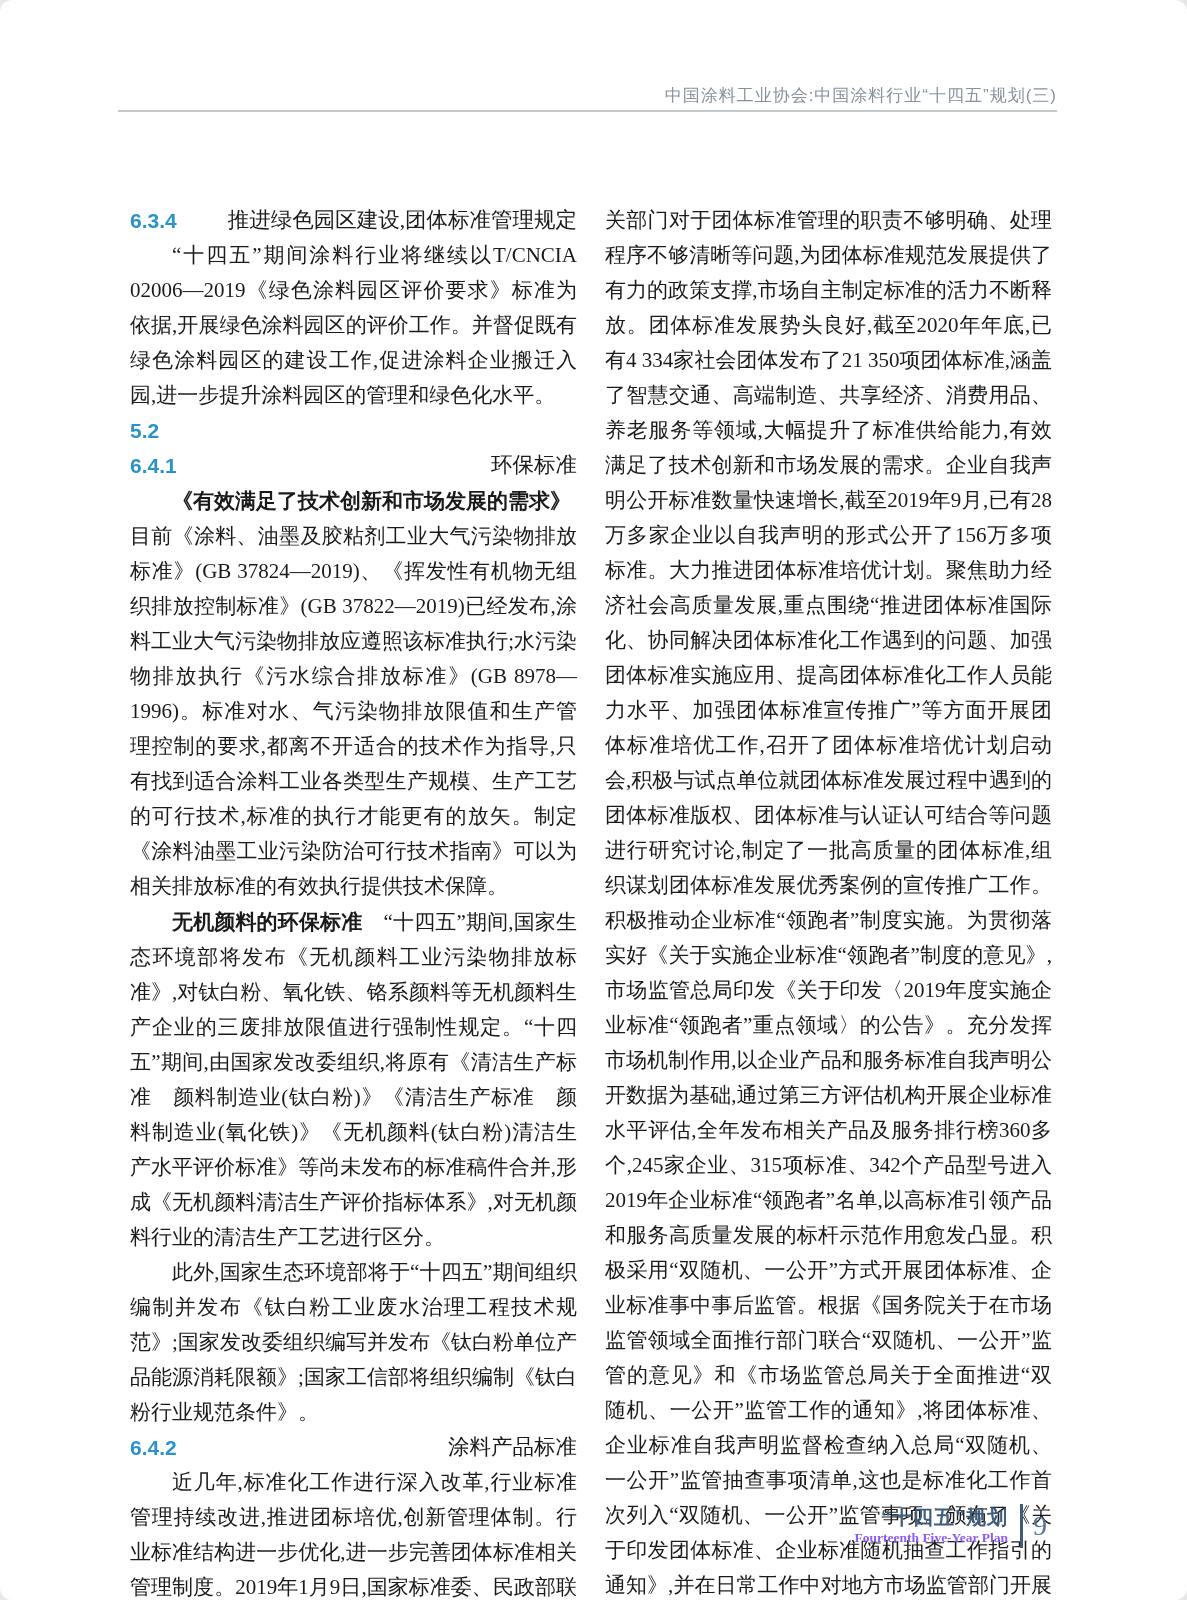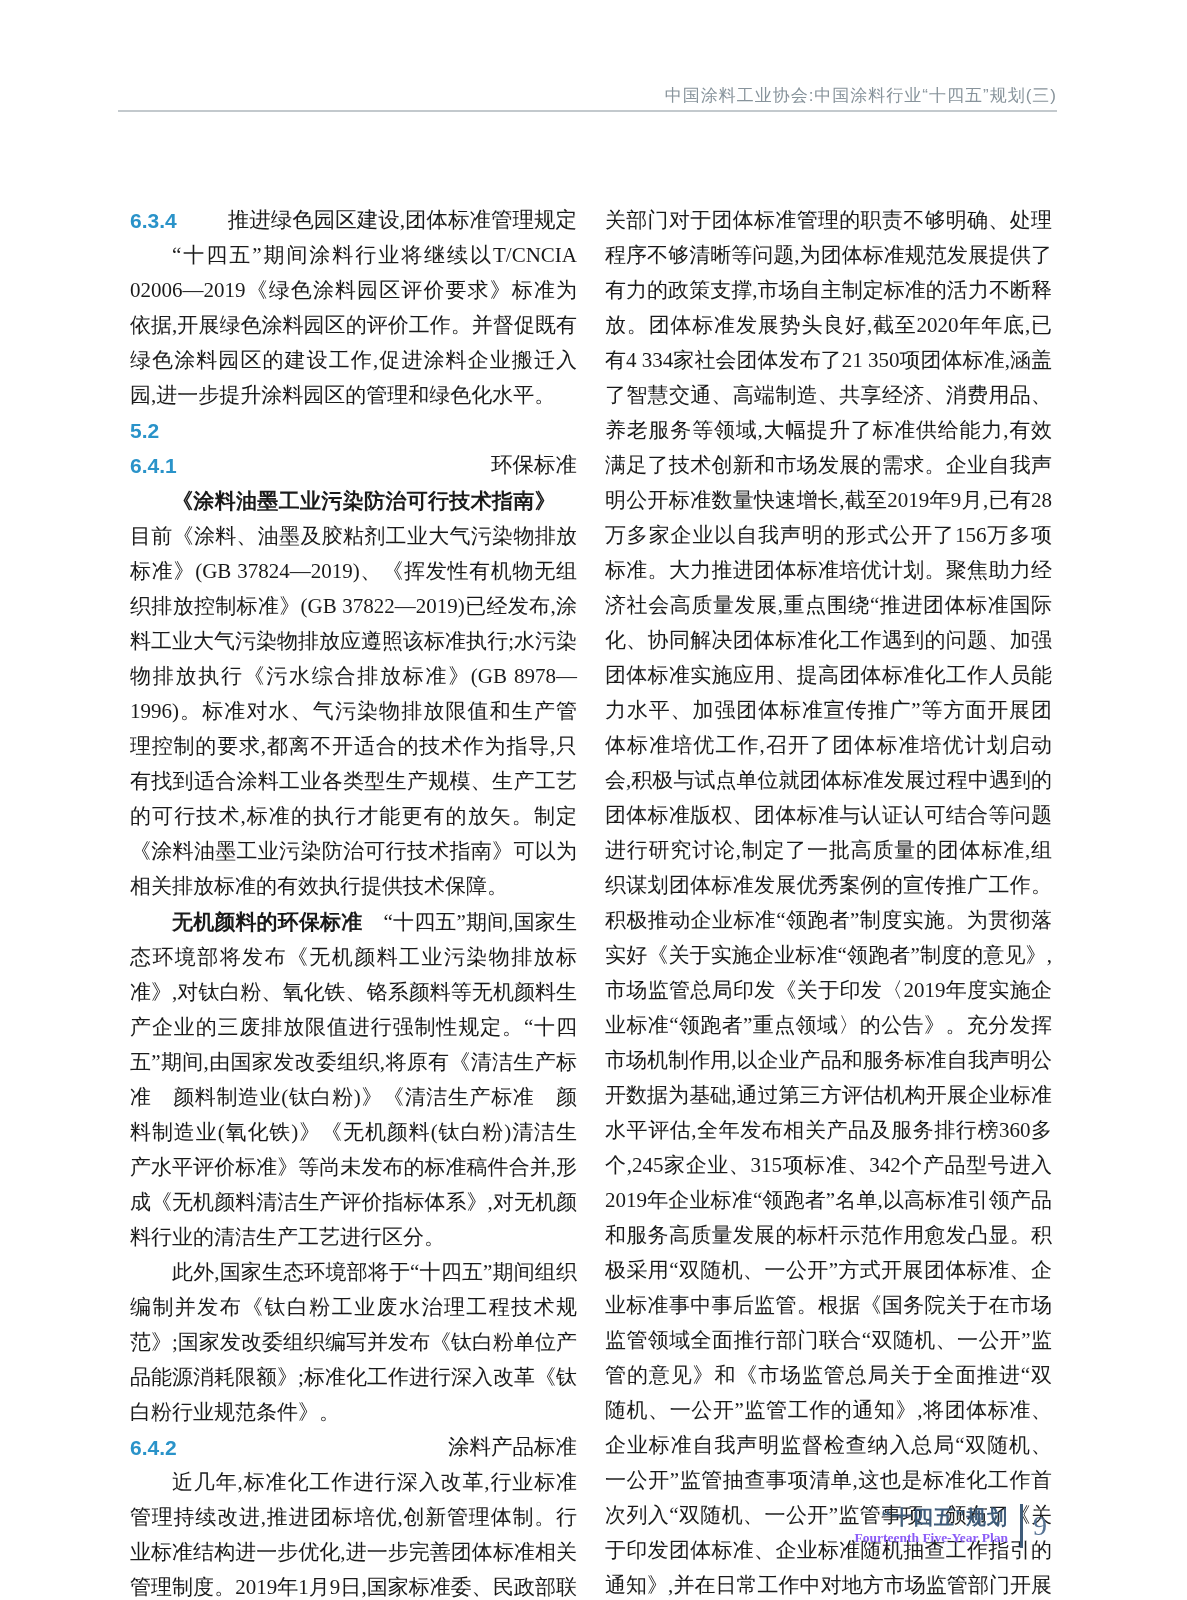--- a/index.html
+++ b/index.html
@@ -4,20 +4,21 @@
 <style>
   html,body{margin:0;padding:0;background:#e8e8e8;}
   .page{
     position:relative;
     width:1187px;height:1600px;
     background:#ffffff;
     margin:0 auto;
     overflow:hidden;
     font-family:"Liberation Serif", serif;
     color:#1a1a1a;
+    border-radius:12px;
   }
   
   .running-head{
     position:absolute;
     left:118px;right:130px;top:84px;
     text-align:right;
     font-family:"Liberation Sans", sans-serif;
     font-size:17px;
     letter-spacing:1px;
     color:#87939b;
@@ -135,25 +136,25 @@
 
       <div class="mainhead">
         <span class="num">5.2</span>
       </div>
 
       <div class="subhead">
         <span class="num">6.4.1</span>
         <span class="txt">环保标准</span>
       </div>
 
-      <p><span class="lead">《涂料油墨工业污染防治可行技术指南》</span><span>　目前《涂料、油墨及胶粘剂工业大气污染物排放标准》(GB 37824—2019)、《挥发性有机物无组织排放控制标准》(GB 37822—2019)已经发布,涂料工业大气污染物排放应遵照该标准执行;水污染物排放执行《污水综合排放标准》(GB 8978—1996)。标准对水、气污染物排放限值和生产管理控制的要求,都离不开适合的技术作为指导,只有找到适合涂料工业各类型生产规模、生产工艺的可行技术,标准的执行才能更有的放矢。制定《涂料油墨工业污染防治可行技术指南》可以为相关排放标准的有效执行提供技术保障。</span></p>
+      <p><span class="lead">《有效满足了技术创新和市场发展的需求》</span><span>　目前《涂料、油墨及胶粘剂工业大气污染物排放标准》(GB 37824—2019)、《挥发性有机物无组织排放控制标准》(GB 37822—2019)已经发布,涂料工业大气污染物排放应遵照该标准执行;水污染物排放执行《污水综合排放标准》(GB 8978—1996)。标准对水、气污染物排放限值和生产管理控制的要求,都离不开适合的技术作为指导,只有找到适合涂料工业各类型生产规模、生产工艺的可行技术,标准的执行才能更有的放矢。制定《涂料油墨工业污染防治可行技术指南》可以为相关排放标准的有效执行提供技术保障。</span></p>
 
       <p><span class="lead">无机颜料的环保标准</span><span>　“十四五”期间,国家生态环境部将发布《无机颜料工业污染物排放标准》,对钛白粉、氧化铁、铬系颜料等无机颜料生产企业的三废排放限值进行强制性规定。“十四五”期间,由国家发改委组织,将原有《清洁生产标准　颜料制造业(钛白粉)》《清洁生产标准　颜料制造业(氧化铁)》《无机颜料(钛白粉)清洁生产水平评价标准》等尚未发布的标准稿件合并,形成《无机颜料清洁生产评价指标体系》,对无机颜料行业的清洁生产工艺进行区分。</span></p>
 
-      <p>此外,国家生态环境部将于“十四五”期间组织编制并发布《钛白粉工业废水治理工程技术规范》;国家发改委组织编写并发布《钛白粉单位产品能源消耗限额》;标准化工作进行深入改革《钛白粉行业规范条件》。</p>
+      <p>此外,国家生态环境部将于“十四五”期间组织编制并发布《钛白粉工业废水治理工程技术规范》;国家发改委组织编写并发布《钛白粉单位产品能源消耗限额》;国家工信部将组织编制《钛白粉行业规范条件》。</p>
 
       <div class="subhead">
         <span class="num">6.4.2</span>
         <span class="txt">涂料产品标准</span>
       </div>
 
       <p>近几年,标准化工作进行深入改革,行业标准管理持续改进,推进团标培优,创新管理体制。行业标准结构进一步优化,进一步完善团体标准相关管理制度。2019年1月9日,国家标准委、民政部联合印发《团体标准管理规定》。该文件的发布,进一步解决了部分社会团体制定团体标准的科学性、规范性、协调性不够,有</p>
 
     </div>
 

